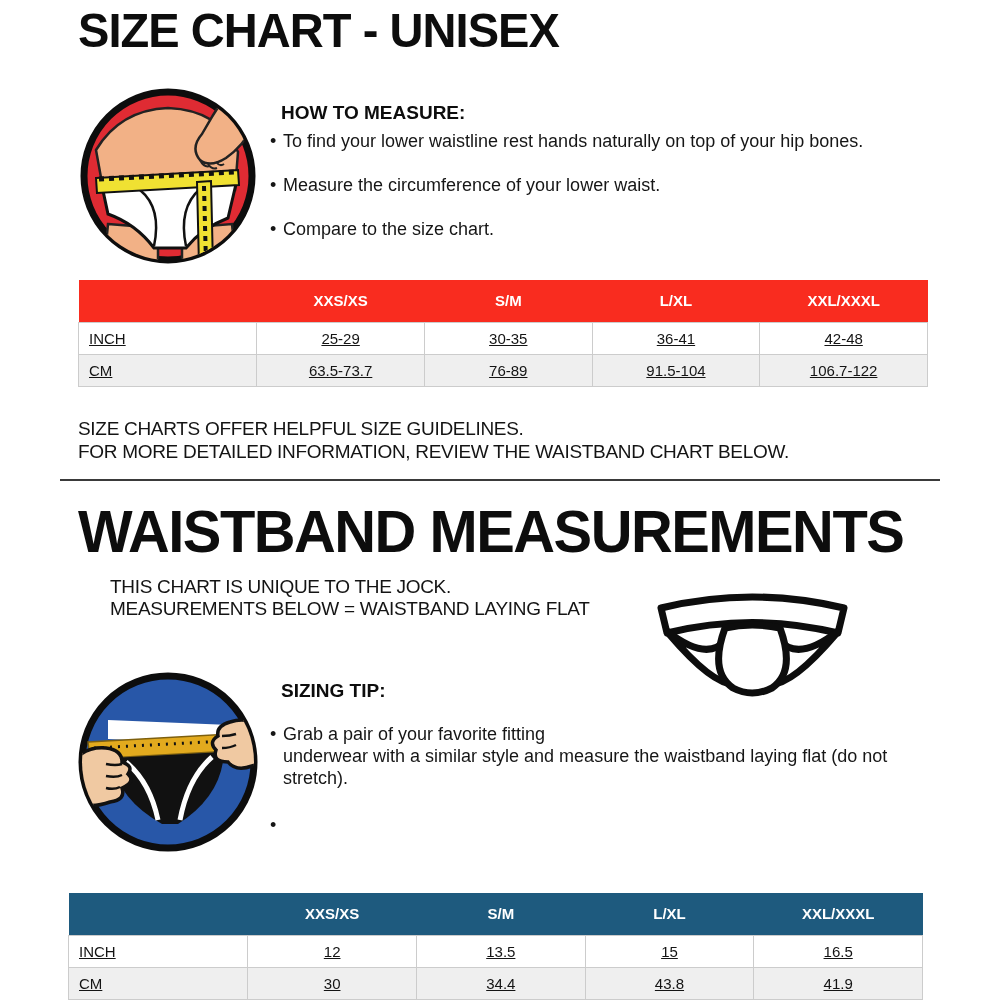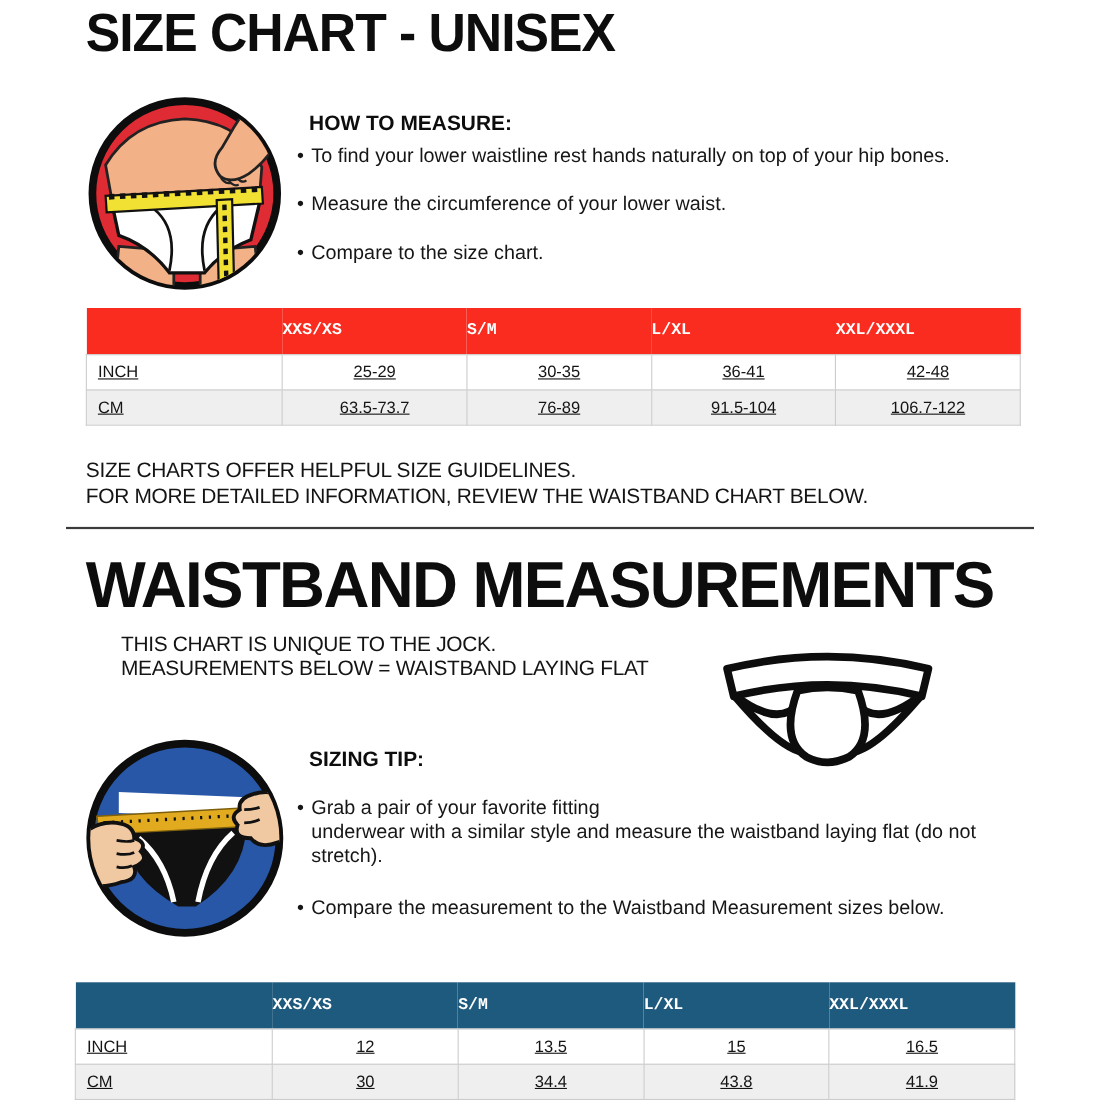--- a/index.html
+++ b/index.html
@@ -17,21 +17,21 @@
   .bullet-row { position:absolute; display:flex; align-items:flex-start; font-size:18px; color:#161616; }
   .bullet-row .dot { width:13px; flex:none; font-size:18px; line-height:22px; }
   .bullet-row .txt { line-height:22px; }
 
   .plain-text { position:absolute; font-size:19px; color:#141414; line-height:23px; letter-spacing:-0.3px; }
 
   table.size-table { position:absolute; border-collapse:collapse; table-layout:fixed;
                      font-size:15px; background:#fff; }
   table.size-table col.label-col { width:21%; }
   table.size-table col.val-col { width:19.75%; }
-  table.size-table th { color:#fff; font-weight:bold; height:42px; text-align:left; border:none;font-family:Liberation Mono, monospace; }
+  table.size-table th { color:#fff; font-weight:bold; height:42px; text-align:center; border:none; }
   table.size-table td { height:32px; border:1px solid #ccc; text-align:center; color:#141414;text-decoration:underline; }
   table.size-table td.row-label { text-align:left; padding-left:10px; }
   table.size-table tr.alt td { background:#efefef; }
 
   .divider { position:absolute; left:60px; top:479px; width:880px; height:2px; background:#3a3a3a; }
 
   .illus { position:absolute; }
 </style>
 </head>
 <body>
@@ -170,21 +170,20 @@
 
   <div class="bullet-row" style="left:270px; top:723px; width:658px;">
     <span class="dot">•</span>
     <span class="txt">
       <span>Grab a pair of your favorite fitting</span><br>
       <span>underwear with a similar style and measure the waistband laying flat (do not stretch).</span>
     </span>
   </div>
   <div class="bullet-row" style="left:270px; top:814px; width:658px;">
     <span class="dot">•</span>
-    <span class="txt">Compare the measurement to the Waistband Measurement sizes below.</span>
   </div>
 
   <table class="size-table" style="left:68px; top:893px; width:855px;">
     <colgroup>
         <col class="label-col">
         <col class="val-col">
         <col class="val-col">
         <col class="val-col">
         <col class="val-col">
       </colgroup>

